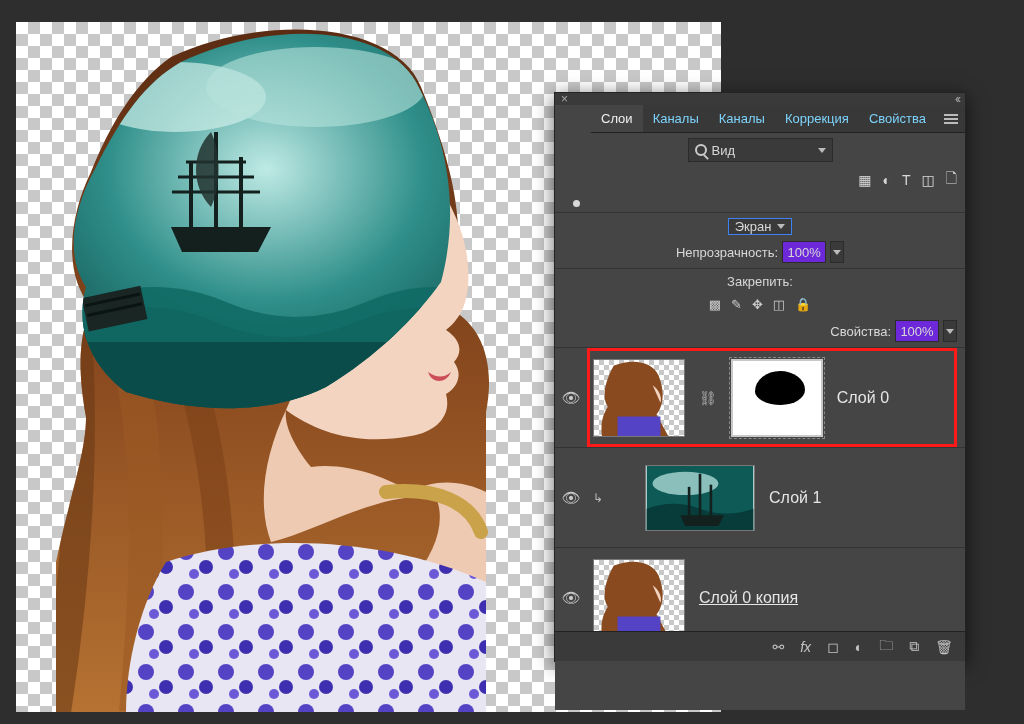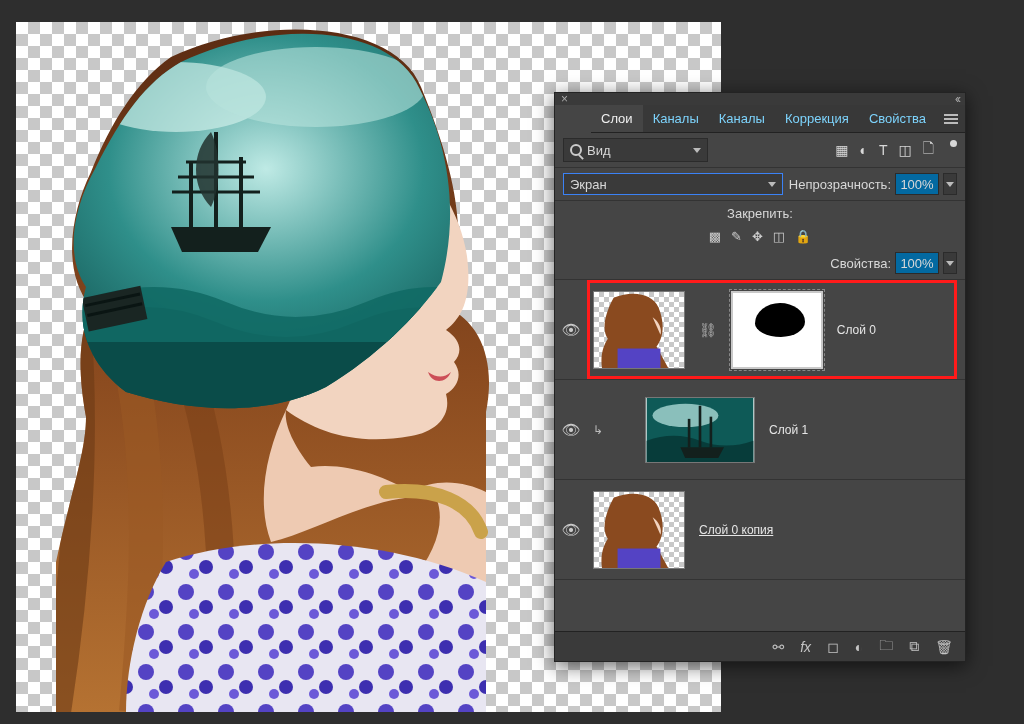--- a/index.html
+++ b/index.html
@@ -43,55 +43,55 @@
   .panel-top {
     height: 12px; background:#3a3a3a; display:flex; align-items:center; padding:0 6px; justify-content:space-between;
   }
   .panel-top .x { color:#aaa; font-size:12px; cursor:pointer; }
   .tabs { display:flex; align-items:stretch; height:28px; background:#383838; border-bottom:1px solid #222;margin-left:36px; }
   .tab { padding:0 10px; display:flex; align-items:center; color:#7dd3fc; cursor:pointer; }
   .tab.active { background:#454545; color:#f0f0f0; }
   .tab-burger { margin-left:auto; width:28px; display:flex; align-items:center; justify-content:center; cursor:pointer; }
   .tab-burger div{ width:14px;height:2px;background:#bbb; box-shadow:0 4px 0 #bbb,0 -4px 0 #bbb; }
 
-  .row { display:flex; align-items:center; padding:5px 8px; gap:6px; }
+  .row { display:flex; align-items:center; padding:5px 8px; gap:6px;flex-direction:column; }
   .row.sep { border-bottom:1px solid #333; }
 
   .search-cell {
     display:flex; align-items:center; gap:5px; background:#3a3a3a; border:1px solid #2b2b2b;
     height:24px; width:145px; padding:0 6px; cursor:pointer;
   }
   .chev { width:0;height:0;border-left:4px solid transparent;border-right:4px solid transparent;border-top:5px solid #bbb; }
   .iconbar { display:flex; gap:11px; margin-left:auto; align-items:center; }
   .iconbar span { color:#d8d8d8; cursor:pointer; font-size:14px; }
   .toggle { width:7px;height:7px;background:#d8d8d8;border-radius:50%; margin-left:10px; align-self:flex-start; margin-top:2px; cursor:pointer;}
 
   .blend { flex:1; display:flex; align-items:center; gap:6px; background:#3a3a3a; border:1px solid #3b82f6; height:22px; padding:0 6px; cursor:pointer;}
   .labelr { display:flex; align-items:center; gap:4px; }
-  .numbox { background:#0369a1; border:1px solid #2b2b2b; height:22px; width:44px; display:flex; align-items:center; justify-content:center;}
+  .numbox { background:#6d28d9; border:1px solid #2b2b2b; height:22px; width:44px; display:flex; align-items:center; justify-content:center;}
   .tiny-chev { width:14px; height:22px; background:#3a3a3a; border:1px solid #2b2b2b; display:flex; align-items:center; justify-content:center; cursor:pointer;}
 
   .lockrow { display:flex; align-items:center; padding:5px 8px; gap:8px; border-bottom:1px solid #333;flex-direction:column;}
   .lockicons { display:flex; gap:10px; align-items:center;}
   .lockicons span{ color:#ccc; font-size:13px;}
 
   
   .layers { height: 362px; overflow:hidden; background:#454545; }
   .layer { display:flex; align-items:center; height:100px; border-bottom:1px solid #333; padding-right:8px; }
   .layer.clip .thumb-main { margin-left: 34px; }
   .layer .eye { width:32px; text-align:center; color:#c9c9c9; cursor:pointer; font-size:15px; }
   .layer .sel { flex:1; display:flex; align-items:center; gap:14px; height:100%; padding:4px 6px;}
   .layer.selected .sel { outline:3px solid #ff1a1a; outline-offset:-3px; }
   .thumb { border:1px solid #777; background:#fff; }
   .thumb-main { width:92px; height:78px; }
   .thumb-mask { width:92px; height:78px; border:2px solid #c9c9c9; position:relative;}
   .thumb-mask::after{ content:""; position:absolute; inset:-4px; border:1px dashed #888; }
   .mask-blob { position:absolute; left:22px; top:10px; width:50px; height:34px; background:#000; border-radius:50% 50% 48% 52% / 60% 55% 45% 40%; }
   .chain { color:#bbb; font-size:14px;}
-  .lname { color:#e6e6e6; font-size:12px; }
+  .lname { color:#e6e6e6; font-size:16px; }
   .lname.u { text-decoration: underline; }
 
   .clip-arrow { color:#bbb; font-size:12px; margin-right:-6px; }
 
   .panel-footer { position:absolute; bottom:0; left:0; right:0; height:30px; background:#3a3a3a; border-top:1px solid #222; display:flex; align-items:center; justify-content:flex-end; gap:16px; padding:0 12px; }
   .panel-footer span { color:#c4c4c4; font-size:14px; cursor:pointer;}
 
   
   .chk {
     background-color:#fff;

